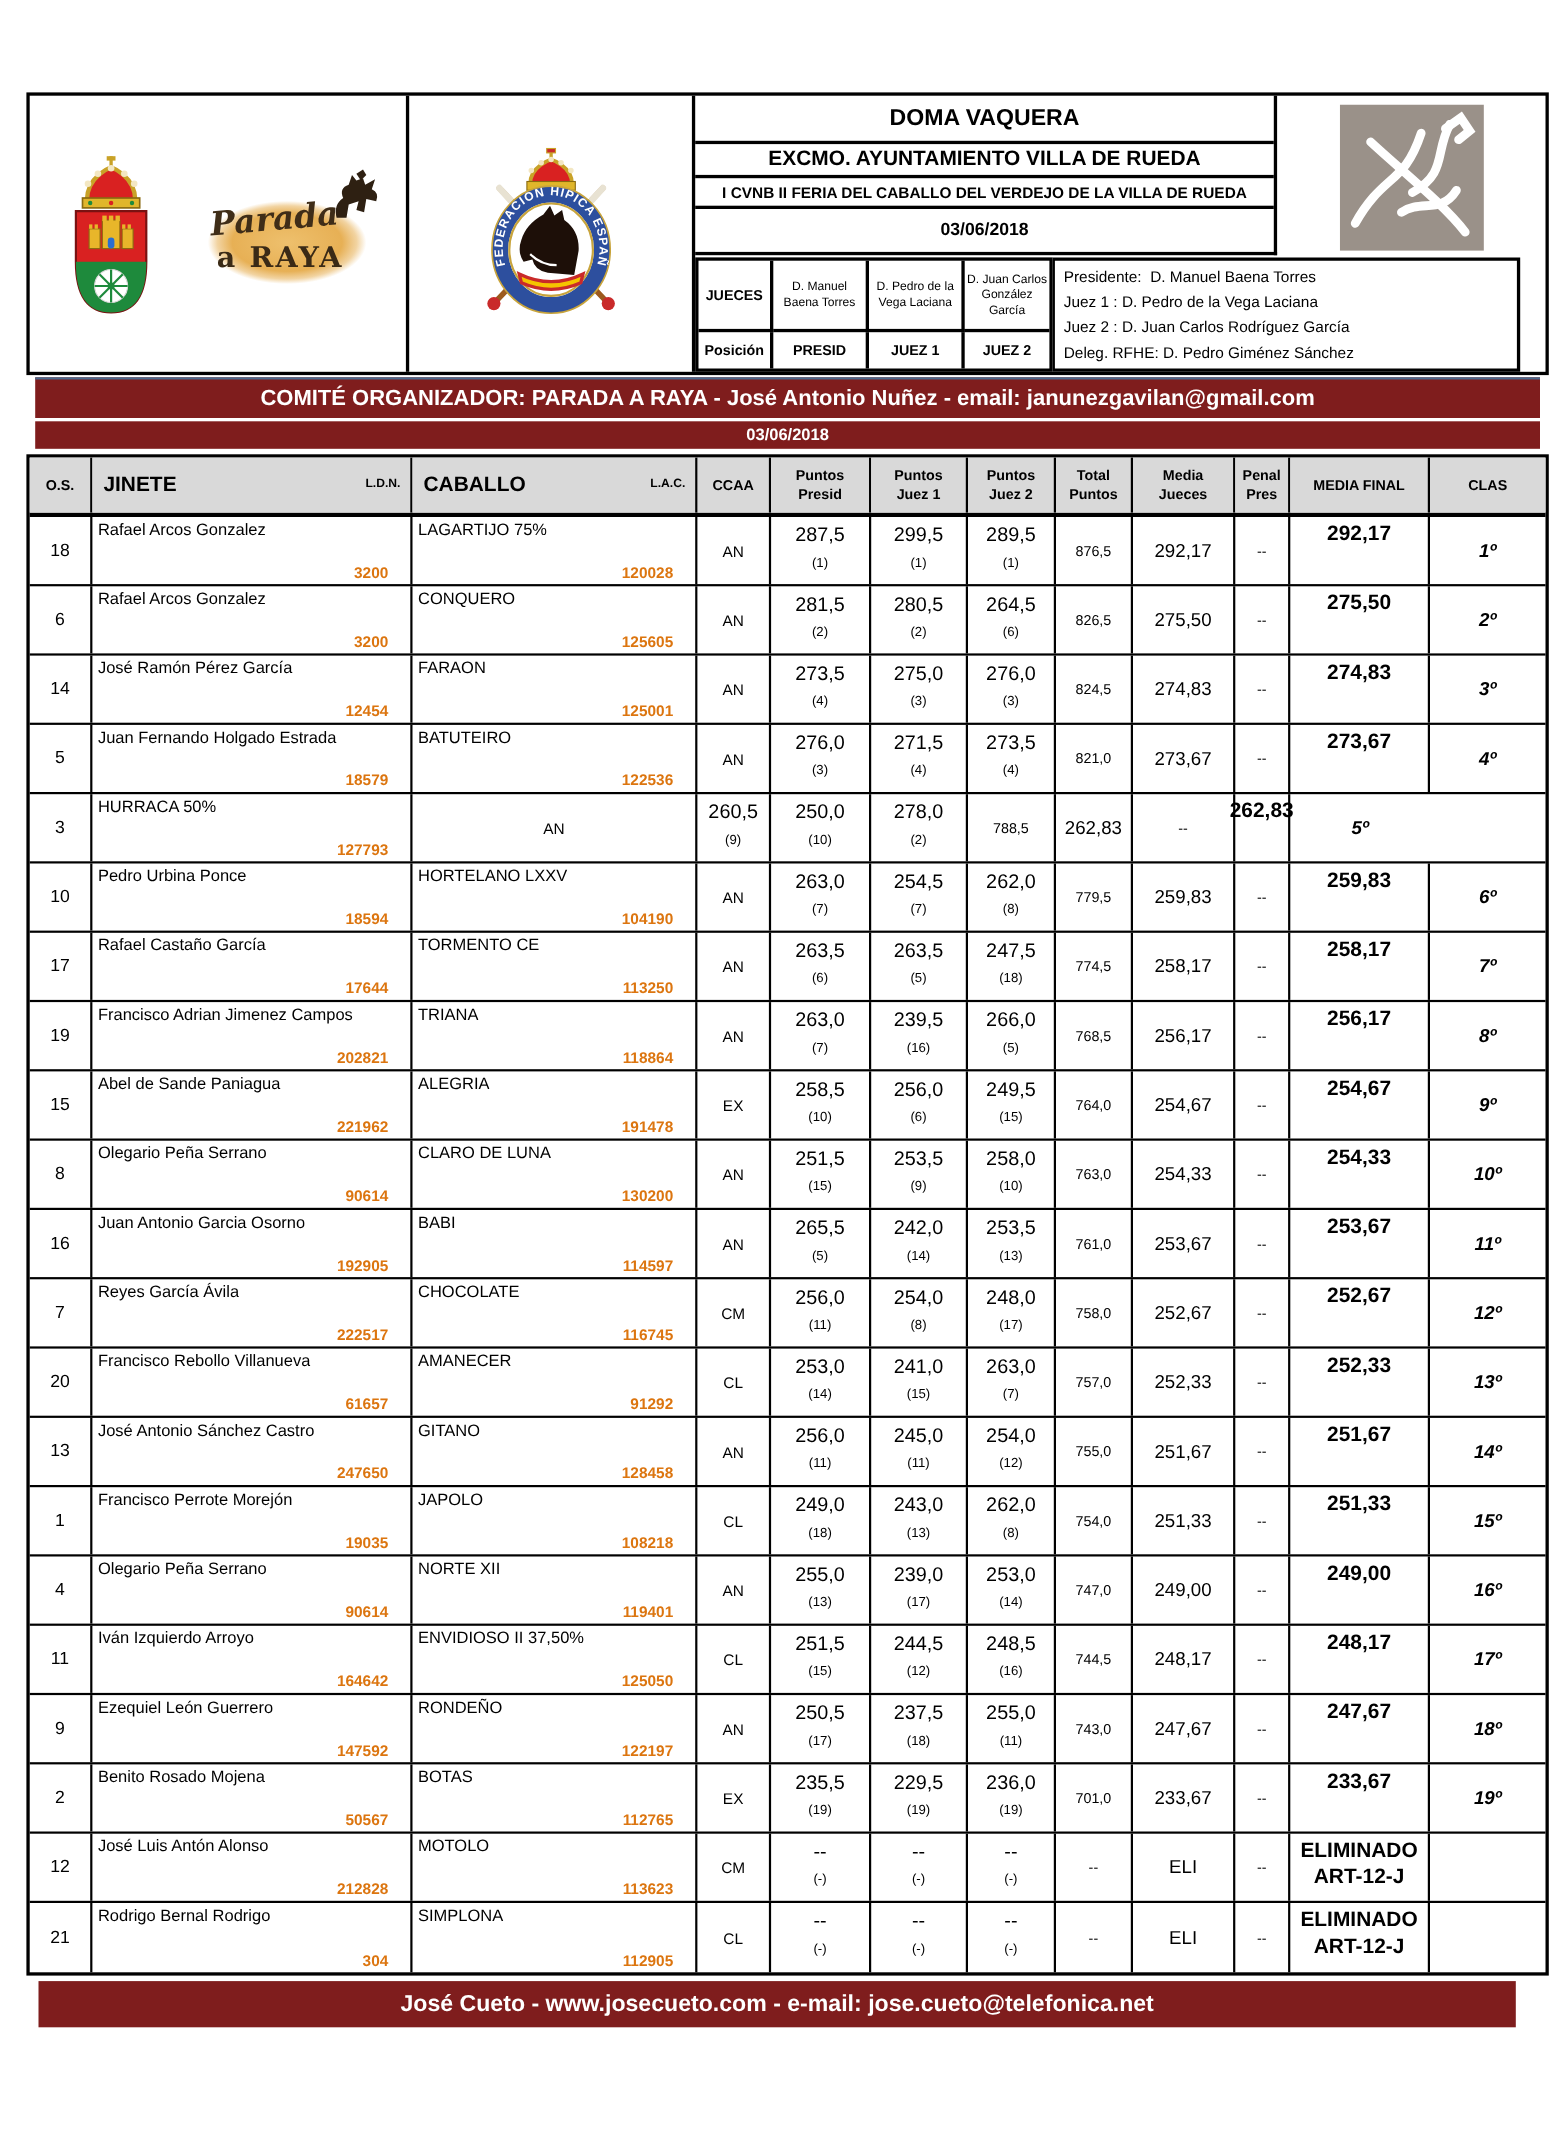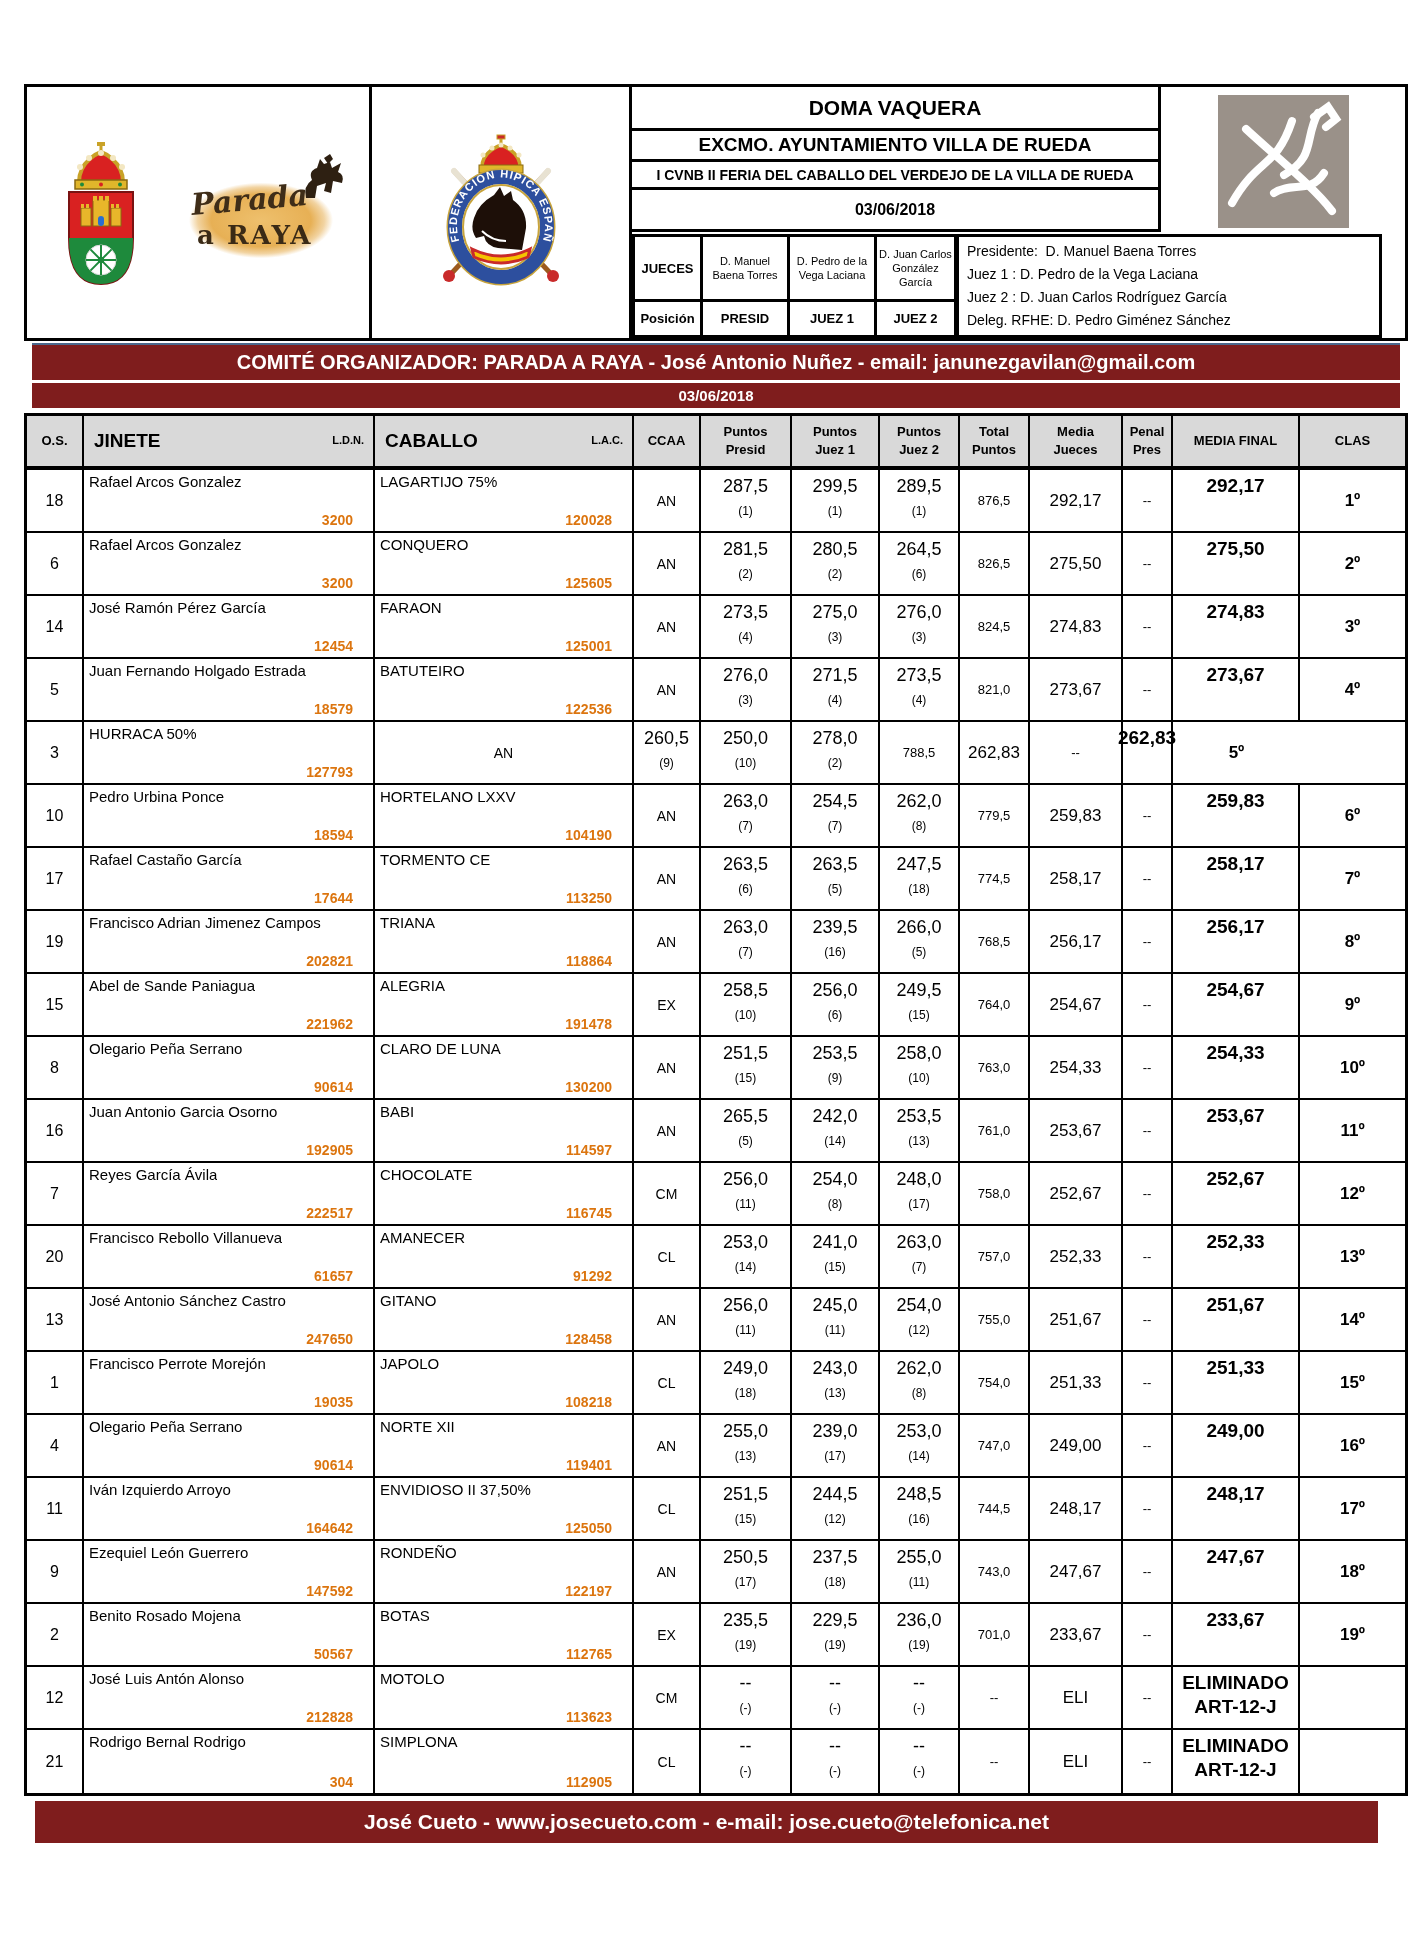--- a/index.html
+++ b/index.html
@@ -51,21 +51,21 @@
   .rtable { position:absolute; left:24px; top:413px; width:1384px; border:3px solid #000; background:#fff; }
   .gridrow { display:grid; grid-template-columns:57px 291px 259px 67px 91px 88px 80px 70px 93px 50px 127px 1fr; }
   .thead { height:54px; border-bottom:4px solid #000; }
   .th { background:#d9d9d9; border-right:2px solid #000; display:flex; align-items:center; justify-content:center; text-align:center; font-weight:bold; font-size:13px; line-height:1.4; white-space:pre-line; }
   .th:last-child { border-right:none; }
   .th.big { font-size:19px; justify-content:flex-start; padding-left:10px; position:relative; }
   .th.big .sub { position:absolute; right:9px; bottom:18px; font-size:11px; }
   .tr { height:63px; border-bottom:2px solid #000; }
   .tr:last-child { border-bottom:none; }
   .td { border-right:2px solid #000; position:relative; display:flex; align-items:center; justify-content:center; }
-  .td:last-child { border-right:none; }
+  .td:last-child { border-right:none;font-style:italic; }
   .c-os { font-size:16px; }
   .c-ent { display:block; }
   .c-ent .nm { position:absolute; left:5px; top:3px; font-size:15px; white-space:nowrap; overflow:hidden; max-width:98%; }
   .c-ent .lic { position:absolute; right:20px; bottom:3px; font-size:14px; font-weight:bold; color:#dc750f; }
   .c-ccaa { font-size:14px; }
   .c-score { flex-direction:column; justify-content:flex-start; }
   .c-score .val { margin-top:7px; font-size:18px; line-height:1; }
   .c-score .rank { margin-top:10px; font-size:12px; line-height:1; }
   .c-total { font-size:13px; }
   .c-media { font-size:17px; }

